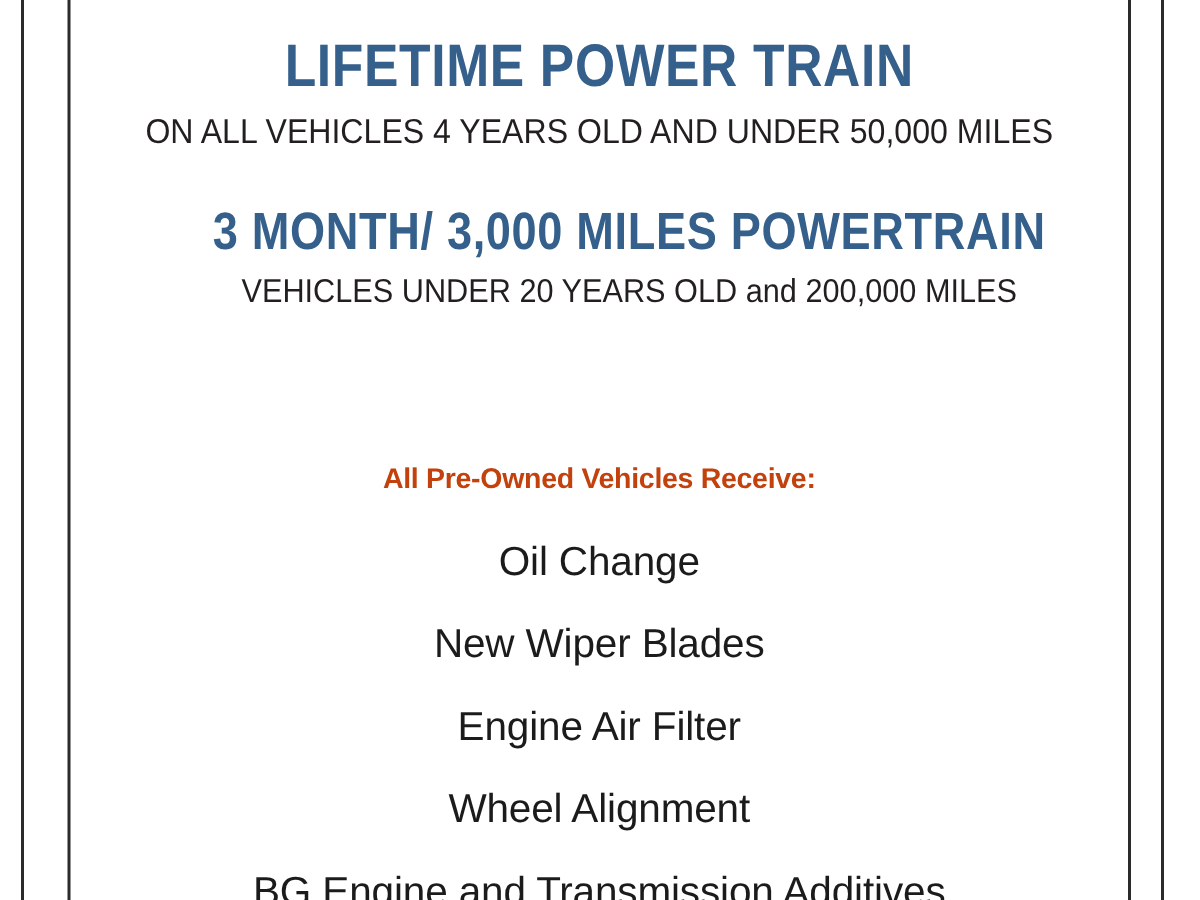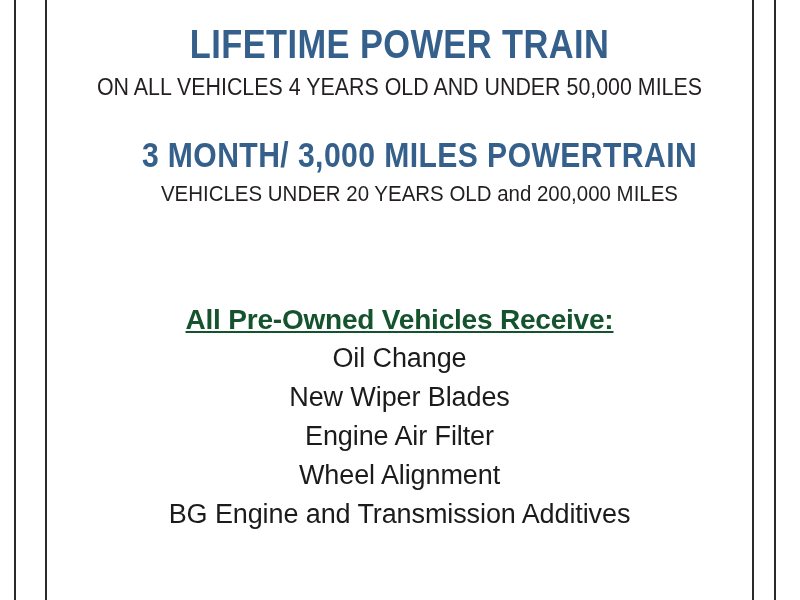--- a/index.html
+++ b/index.html
@@ -71,36 +71,36 @@
 
   
   .block-threemonth { position: absolute; left: 0; top: 137px; width: 100%; margin-left: 20px; }
   .block-threemonth .headline { font-size: 35px; }
   .block-threemonth .subhead  { font-size: 22px; margin-top: 11px; }
 
   
   .services { position: absolute; left: 0; top: 300px; width: 100%; }
 
   .services-title {
-    color: #14532d;
+    color: #c2410c;
     font-weight: 700;
-    font-size: 28px;
+    font-size: 19px;
     line-height: 39px;
     letter-spacing: -0.2px;
     white-space: nowrap;
-    text-decoration: underline;
   }
 
   .service-item {
     color: #1b1b1b;
     font-weight: 400;
     font-size: 27px;
     line-height: 39px;
     letter-spacing: -0.1px;
     white-space: nowrap;
+    margin-top: 16px;
   }
 </style>
 </head>
 <body>
 
 <div class="page">
 
   <div class="rule rule-left-outer"></div>
   <div class="rule rule-left-inner"></div>
   <div class="rule rule-right-inner"></div>

